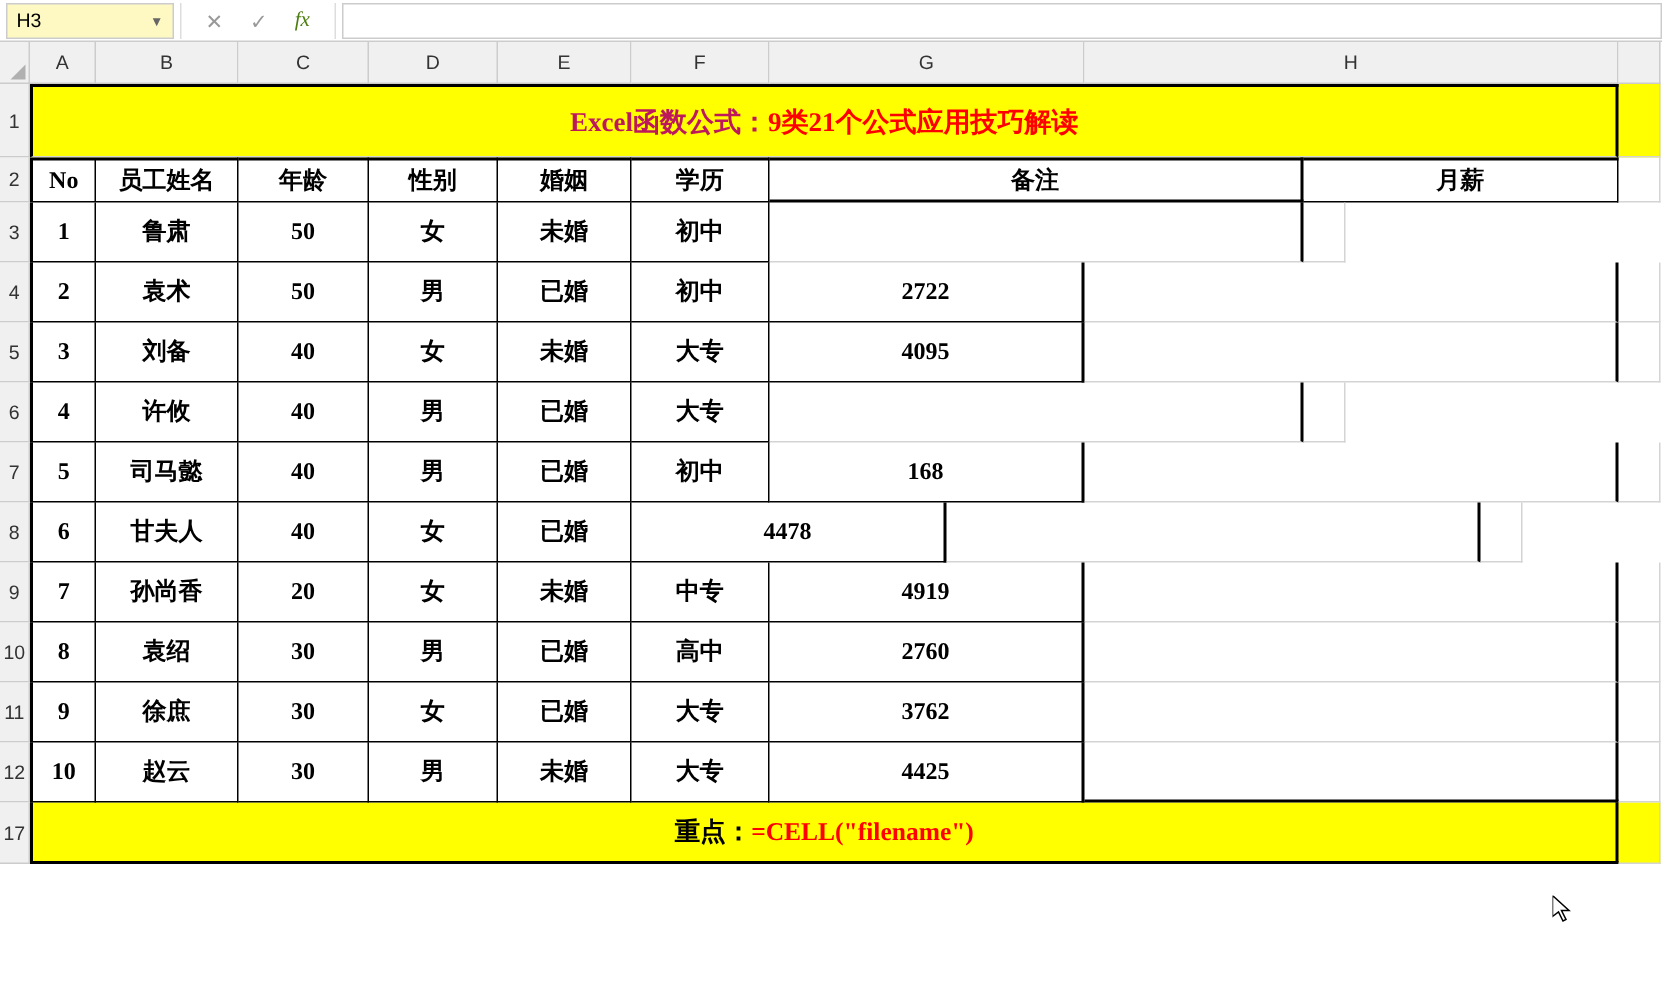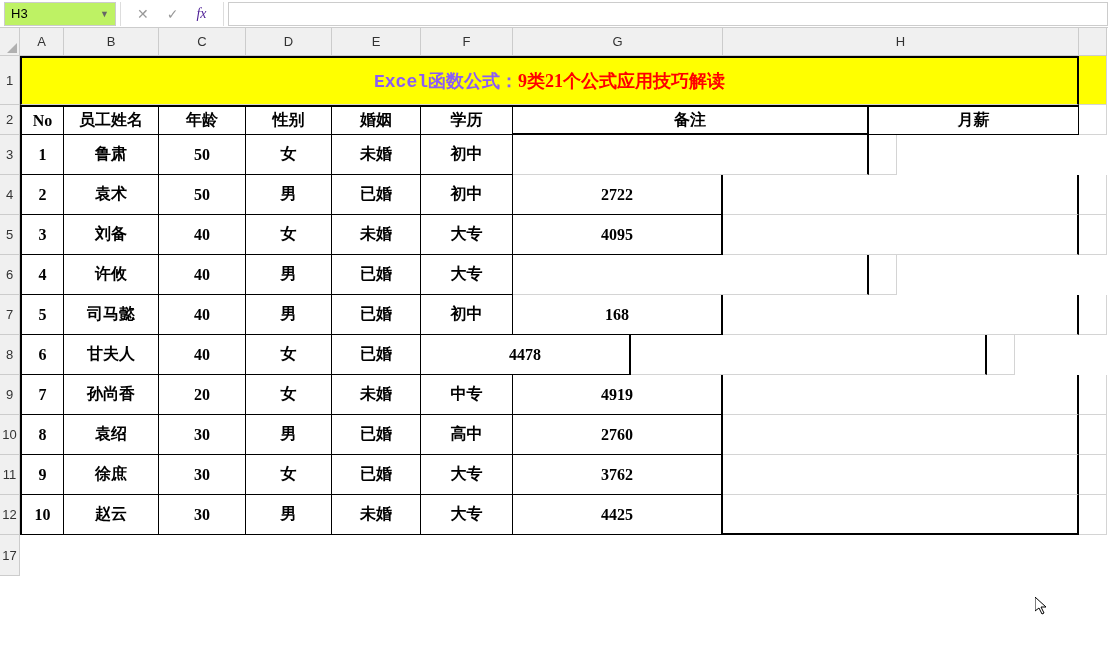--- a/index.html
+++ b/index.html
@@ -1,44 +1,44 @@
 <!DOCTYPE html>
 <html><head>
 <meta charset="utf-8">
 <style>
   * { box-sizing: border-box; margin: 0; padding: 0; }
   body { font-family: "Microsoft YaHei", "SimSun", Arial, sans-serif; font-size: 14px; background: #fff; overflow: hidden; width: 1108px; height: 658px; }
   
   .formula-bar { display: flex; align-items: center; height: 28px; border-bottom: 1px solid #ccc; background: #fff; }
-  .name-box { width: 112px; height: 24px; border: 1px solid #ccc; display: flex; align-items: center; padding: 0 6px; margin-left: 4px; background: #bef264; font-size: 13px; }
+  .name-box { width: 112px; height: 24px; border: 1px solid #ccc; display: flex; align-items: center; padding: 0 6px; margin-left: 4px; background: #fef9c3; font-size: 13px; }
   .name-box-text { flex: 1; }
   .name-box-arrow { font-size: 9px; color: #666; }
   .fb-divider { width: 1px; height: 24px; background: #ddd; margin: 0 4px; }
   .fb-icons { display: flex; align-items: center; gap: 18px; padding: 0 12px; color: #999; }
   .fb-icon { font-size: 14px; cursor: default; }
-  .fb-icon.fx { font-style: italic; color: #4c1d95; font-family: "Times New Roman", serif;}
+  .fb-icon.fx { font-style: italic; color: #4d7c0f; font-family: "Times New Roman", serif;}
   .formula-input { flex: 1; height: 24px; border: 1px solid #ccc; padding: 0 6px; background: #fff; font-size: 13px; }
   
   .sheet { position: relative; }
   .corner { position: absolute; left: 0; top: 0; width: 20px; height: 28px; background: #f0f0f0; border-right: 1px solid #ccc; border-bottom: 1px solid #ccc; }
   .corner::after { content: ""; position: absolute; right: 2px; bottom: 2px; width: 0; height: 0; border-left: 10px solid transparent; border-bottom: 10px solid #b0b0b0; }
   
   .col-headers { position: absolute; left: 20px; top: 0; display: flex; height: 28px; }
   .col-header { background: #f0f0f0; border-right: 1px solid #ccc; border-bottom: 1px solid #ccc; display: flex; align-items: center; justify-content: center; font-size: 13px; color: #333; }
   
   .row-headers { position: absolute; left: 0; top: 28px; width: 20px; }
   .row-header { background: #f0f0f0; border-right: 1px solid #ccc; border-bottom: 1px solid #ccc; display: flex; align-items: center; justify-content: center; font-size: 13px; color: #333; }
   
   .cells { position: absolute; left: 20px; top: 28px; }
   .row { display: flex; }
   .cell { border-right: 1px solid #d4d4d4; border-bottom: 1px solid #d4d4d4; display: flex; align-items: center; justify-content: center; overflow: hidden; white-space: nowrap; }
   
   .title-row { height: 49px; background: #ffff00; }
   .title-cell { width: 1059px; font-weight: bold; font-size: 18px; font-family: "SimSun", serif; }
-  .title-black { color: #8b5cf6; font-family: Liberation Mono, monospace; }
+  .title-black { color: #be185d; }
   .title-red { color: #ff0000; }
   
   .header-row { height: 30px; }
   .header-row .cell { font-weight: bold; font-family: "SimSun", serif; font-size: 16px; text-align: right; }
   
   .data-row { height: 40px; }
   .data-row .cell { font-weight: bold; font-family: "SimSun", serif; font-size: 16px; }
   .b-thick-r { border-right: 2px solid #000 !important; }
   .b-thick-l { border-left: 2px solid #000 !important; }
   .b-thick-t { border-top: 2px solid #000 !important; }
@@ -234,18 +234,25 @@
           <div class="cell wC b-inner">30</div>
           <div class="cell wD b-inner">男</div>
           <div class="cell wE b-inner">未婚</div>
           <div class="cell wF b-inner">大专</div>
           <div class="cell wG b-inner b-thick-r">4425</div>
           <div class="cell wH b-thick-r b-thick-b"></div>
           <div class="cell wI" style="height:40px"></div>
         </div>
       </div>
 
+    <div class="row footer-row">
+      <div class="cell footer-cell b-thick-l b-thick-r b-thick-b">
+        <span>重点：</span>
+          <span class="footer-red">=CELL("filename")</span>
+      </div>
+      <div class="cell wI" style="height:41px"></div>
+    </div>
   </div>
 </div>
 
 <svg class="cursor" style="left:1035px; top:597px" viewBox="0 0 16 20">
     <path d="M0 0 L0 14 L4 11 L7 17 L9 16 L6 10 L11 10 Z" fill="#fff" stroke="#000" stroke-width="1"></path>
   </svg>
 
 </body></html>

